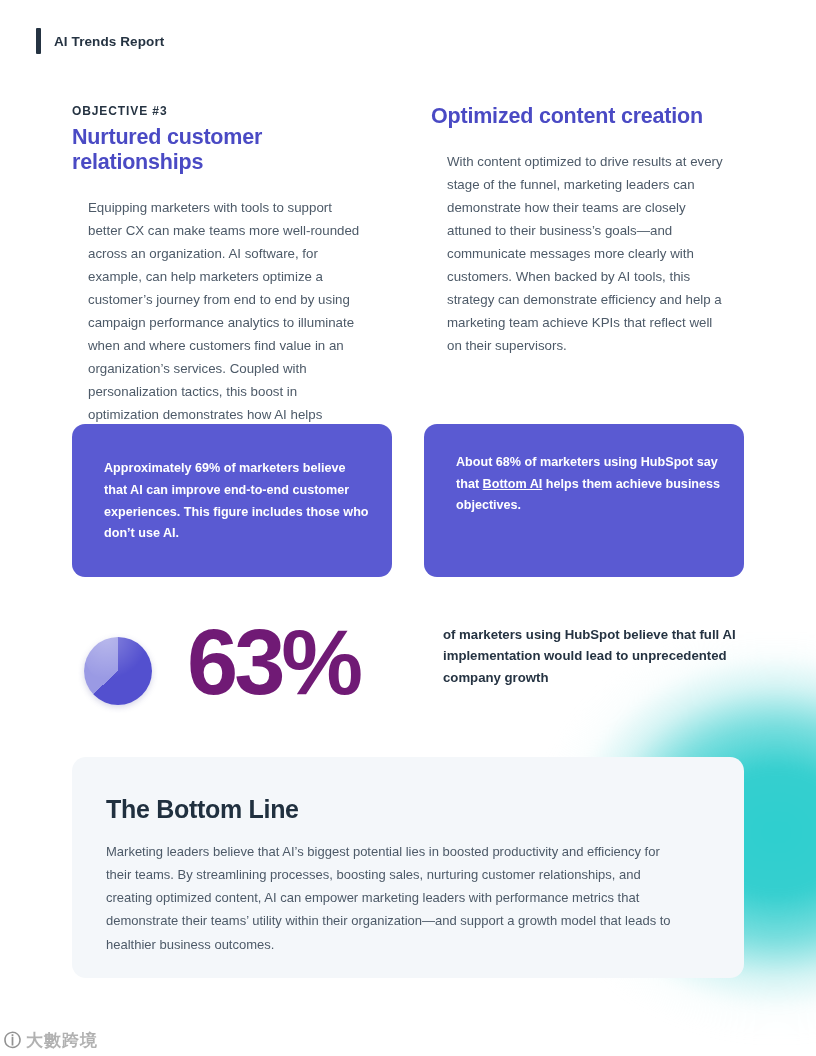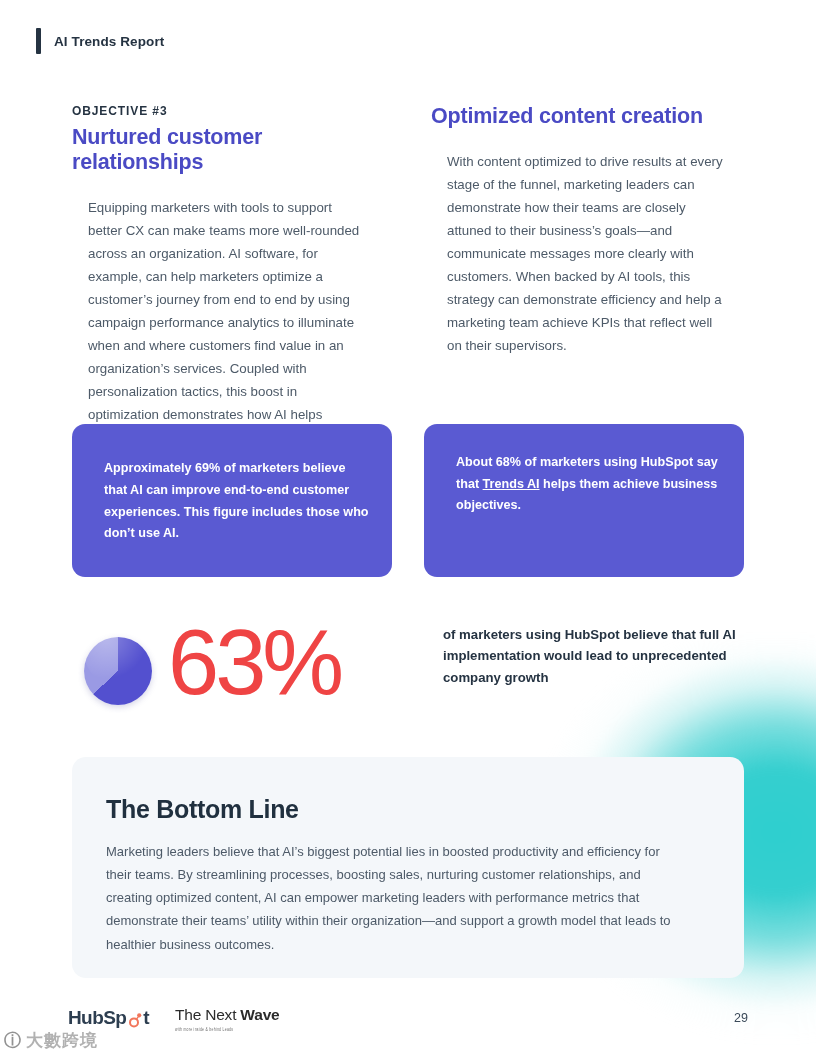--- a/index.html
+++ b/index.html
@@ -67,22 +67,22 @@
   .pie{width:68px;height:68px;margin-top:19px;border-radius:50%;
     background:conic-gradient(from 0deg, #5350cf 0deg 227deg, #9a9ae4 227deg 360deg);
     box-shadow:0 2px 6px rgba(60,60,140,.22);
   }
   .pie-wrap{position:relative;width:68px;height:68px;}
   .pie-gloss{
     position:absolute;inset:0;border-radius:50%;
     background:radial-gradient(circle at 33% 28%, rgba(255,255,255,.30), rgba(255,255,255,0) 62%);
   }
   .stat-number{
-    font-size:92px;line-height:.96;font-weight:400;color:#ef4444;
-    letter-spacing:-4px;margin-left:16px;
+    font-size:92px;line-height:.96;font-weight:700;color:#701a75;
+    letter-spacing:-4px;margin-left:35px;
   }
   .stat-caption{
     position:absolute;left:443px;top:624px;width:330px;
     font-size:13.2px;font-weight:700;line-height:1.62;color:#253342;z-index:2;
   }
 
   
   .bottom-card{
     position:absolute;left:72px;top:757px;width:672px;height:221px;
     background:#f4f7fa;border-radius:14px;
@@ -138,57 +138,37 @@
       <p class="obj-body">With content optimized to drive results at every stage of the funnel, marketing leaders can demonstrate how their teams are closely attuned to their business’s goals—and communicate messages more clearly with customers. When backed by AI tools, this strategy can demonstrate efficiency and help a marketing team achieve KPIs that reflect well on their supervisors.</p>
     </div>
 
   </div>
 
   <div class="callouts">
     <div class="callout one">
       <p>Approximately 69% of marketers believe that AI can improve end-to-end customer experiences. This figure includes those who don’t use AI.</p>
     </div>
     <div class="callout two">
-      <p><span>About 68% of marketers using HubSpot say that </span><a href="#">Trends AI</a><span> helps them achieve business objectives.</span></p>
+      <p><span>About 68% of marketers using HubSpot say that </span><a href="#">Bottom AI</a><span> helps them achieve business objectives.</span></p>
     </div>
   </div>
 
   <div class="stat">
     <div class="pie-wrap">
       <div class="pie"></div>
       <div class="pie-gloss"></div>
     </div>
     <div class="stat-number">63%</div>
   </div>
   <div class="stat-caption">of marketers using HubSpot believe that full AI implementation would lead to unprecedented company growth</div>
 
   <div class="bottom-card">
     <h2 class="bottom-title">The Bottom Line</h2>
     <p class="bottom-body">Marketing leaders believe that AI’s biggest potential lies in boosted productivity and efficiency for their teams. By streamlining processes, boosting sales, nurturing customer relationships, and creating optimized content, AI can empower marketing leaders with performance metrics that demonstrate their teams’ utility within their organization—and support a growth model that leads to healthier business outcomes.</p>
   </div>
 
-  <div class="footer">
-    <div class="hs-logo">
-      <span>HubSp</span>
-      <span class="hs-sprocket">
-        <svg width="15" height="15" viewBox="0 0 15 15" aria-hidden="true">
-          <circle cx="7" cy="9.4" r="4" fill="none" stroke="#f2765b" stroke-width="2"></circle>
-          <circle cx="12.2" cy="2.3" r="2.1" fill="#f2765b"></circle>
-          <line x1="9.2" y1="6.6" x2="11.2" y2="3.9" stroke="#f2765b" stroke-width="1.5"></line>
-        </svg>
-      </span>
-      <span>t</span>
-    </div>
-
-    <div class="tnw">
-      <div class="tnw-main"><span>The Next </span><b>Wave</b></div>
-      <div class="tnw-sub">with more inside &amp; behind  Leads</div>
-    </div>
-
-    <div class="page-num">29</div>
-  </div>
 
   <div class="watermark">
     <span class="wm-mark">ⓘ</span>
     <span class="wm-text">大數跨境</span>
   </div>
 
 </div>
 
 </body></html>

